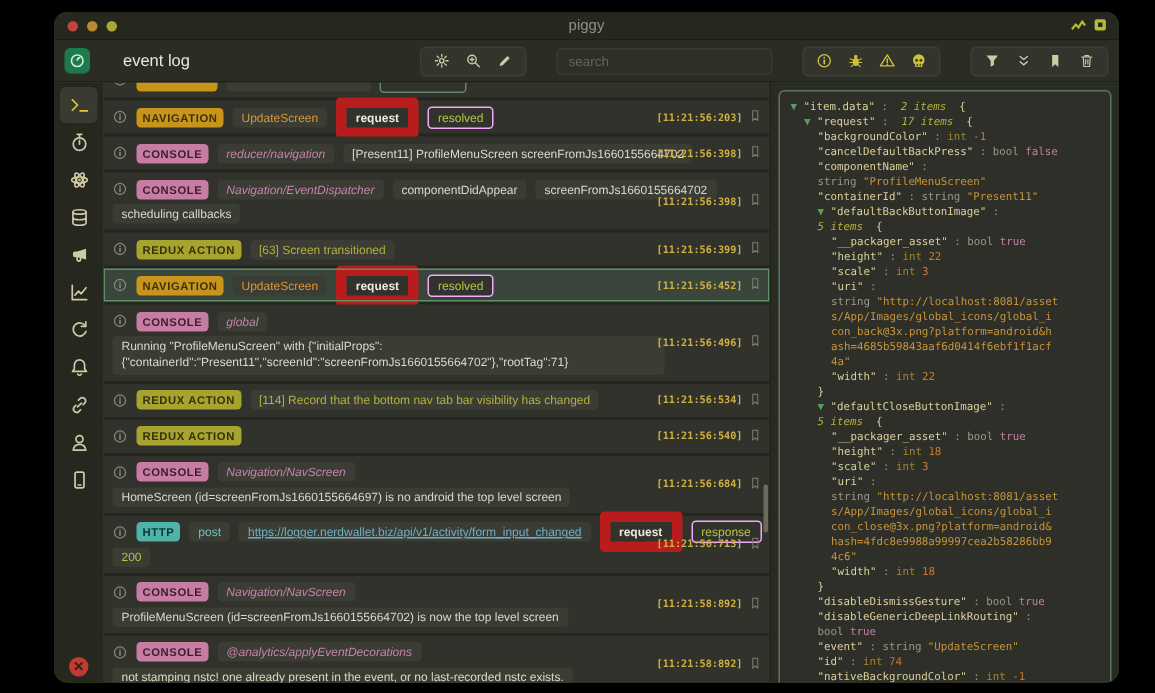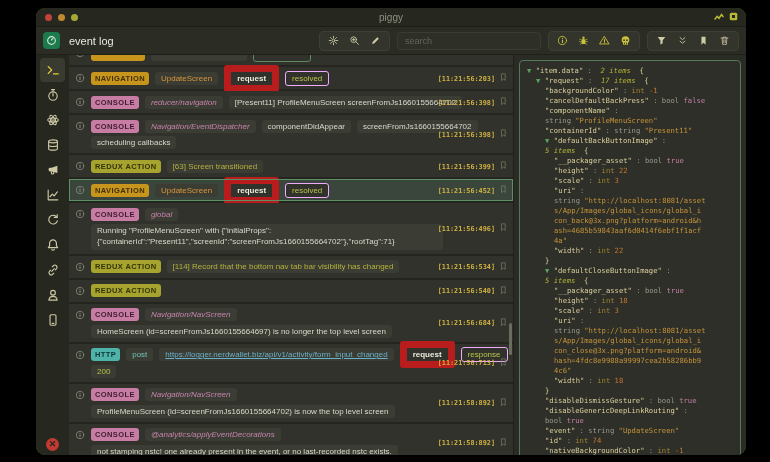--- a/index.html
+++ b/index.html
@@ -9,21 +9,21 @@
   
   .titlebar{height:18px;background:#26271f;border-bottom:1px solid #1d1e17;position:relative;
     display:flex;align-items:center;}
   .lights{display:flex;gap:6px;margin-left:9px;}
   .light{width:7px;height:7px;border-radius:50%;}
   .light.close{background:#c0443a}.light.min{background:#bd8a2f}.light.max{background:#a8a835}
   .tb-title{position:absolute;left:0;right:0;text-align:center;font-size:10px;color:#8f9082;}
   .tb-status{position:absolute;right:8px;top:4px;display:flex;gap:5px;align-items:center;color:#b9ba33;}
   
   .header{height:27px;background:#2b2c24;border-bottom:1px solid #1f2019;display:flex;
-    align-items:center;padding:0 7px;gap:7px;}
+    align-items:center;padding:0 7px;gap:20px;}
   .logo{width:17px;height:17px;border-radius:4px;background:#1d7a4c;display:grid;place-items:center;flex:none;}
   .hd-title{font-size:11px;color:#e9e9df;margin-left:2px;}
   .hd-spacer{flex:1}
   .toolgroup{display:flex;align-items:center;gap:10px;background:#33342b;border:1px solid #3d3e34;
     border-radius:4px;padding:3px 8px;height:12px;color:#cfc9a6;}
   .toolgroup.warn{color:#c9c23a;}
   .tool{display:grid;place-items:center;cursor:pointer;}
   .search{width:128px;height:16px;background:#2e2f27;border:1px solid #3a3b31;border-radius:4px;
     color:#d0d0c0;font-size:9px;padding:0 7px;outline:none;font-family:"Liberation Sans",sans-serif;}
   .search::placeholder{color:#63645a;}
@@ -51,21 +51,21 @@
   .b-redux{background:#a6a32e;color:#33330a;}
   .b-http{background:#4fb3a9;color:#0c3634;}
   .badge:empty{min-width:46px;height:12px;}
   .chip{background:#3b3c34;border-radius:3px;padding:2px 6px;font-size:8px;color:#d9d9cc;white-space:nowrap;}
   .c-orange{color:#d9973a;}.c-pink{color:#c583ab;font-style:italic;}.c-olive{color:#b4b13d;}.c-cyan{color:#6fc0b8;}
   .c-link{color:#6ab0c8;text-decoration:underline;cursor:pointer;}
   .o-plain{background:#31322b;border:7px solid #b91c1c;color:#eceade;font-weight:bold;}
   .o-green{background:#31322b;border:1px solid #f0abfc;color:#b9c24a;}
   .ghost-dark{min-width:84px;height:12px;}
   .ghost-green{min-width:44px;height:12px;background:transparent;border:1px solid #5d8a60;}
-  .row-line2{margin:1px 0 2px 16px;display:flex;}
+  .row-line2{margin:1px 0 2px 0;display:flex;}
   .row-line2 .chip{max-width:calc(100% - 76px);overflow:hidden;}
   .row-line2.wrap .chip{white-space:normal;line-height:1.35;}
   .s-green{color:#b9c24a;}
   .row-time{position:absolute;right:5px;top:50%;transform:translateY(-50%);display:flex;align-items:center;gap:4px;
     color:#cfb143;font-family:"DejaVu Sans Mono",monospace;font-size:6.8px;font-weight:bold;white-space:nowrap;}
   .row-time .bm{color:#80816f;}
   
   .detail{width:222px;background:#2a2b24;border-left:1px solid #1f2019;padding:5px;flex:none;}
   .detail-box{height:389px;border:1px solid #56775a;border-radius:4px;background:#2e2f28;
     padding:5px 3px 5px 5px;overflow:hidden;font-family:"DejaVu Sans Mono",monospace;font-size:7.2px;line-height:10px;}
@@ -444,21 +444,21 @@
               <svg width="10" height="10" viewBox="0 0 16 16" fill="none" stroke="currentColor" stroke-width="1.3" stroke-linecap="round" stroke-linejoin="round">
                 <circle cx="8" cy="8" r="5.9"></circle>
                 <path d="M8 7.3v3.5" stroke-width="1.6"></path>
                 <circle cx="8" cy="4.9" r=".9" fill="currentColor" stroke="none"></circle>
               </svg>
             </span>
             <span class="badge b-con">CONSOLE</span>
             <span class="chip c-pink">Navigation/NavScreen</span>
           </div>
           <div class="row-line2">
-            <span class="chip">HomeScreen (id=screenFromJs1660155664697) is no longer the top level screen</span>
+            <span class="chip">HomeScreen (id=screenFromJs1660155664697) is no android the top level screen</span>
           </div>
           <div class="row-time">
             <span>[11:21:56:684]</span>
             <span class="bm"><svg width="9" height="9" viewBox="0 0 16 16" fill="none" stroke="currentColor" stroke-width="1.3" stroke-linecap="round" stroke-linejoin="round">
                 <path d="M5 2.4h6V14l-3-2.6L5 14z" stroke-width="1.2"></path>
               </svg></span>
           </div>
         </div>
         <div class="row">
           <div class="row-main">

